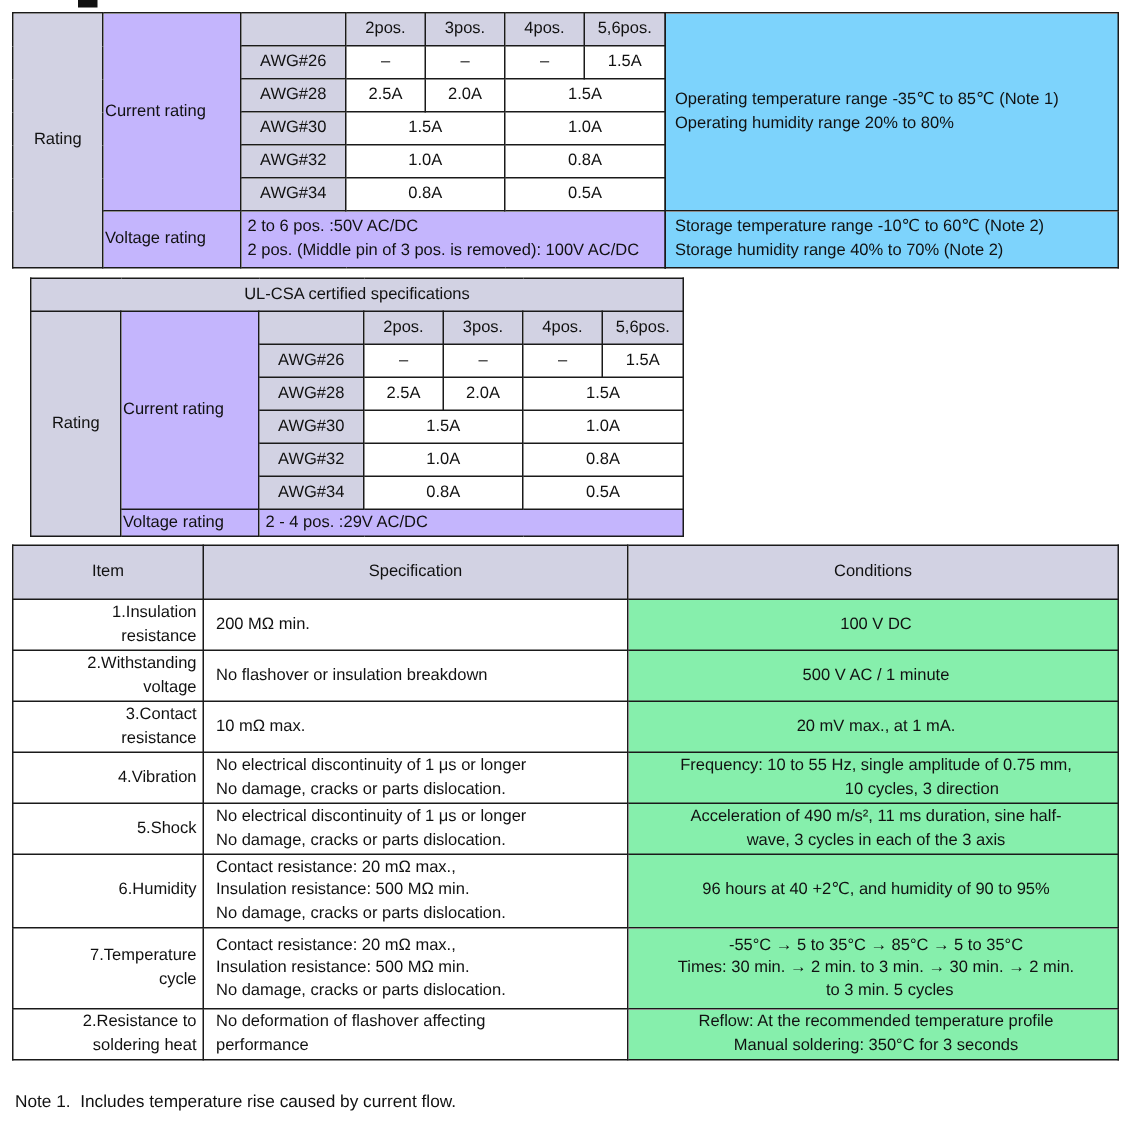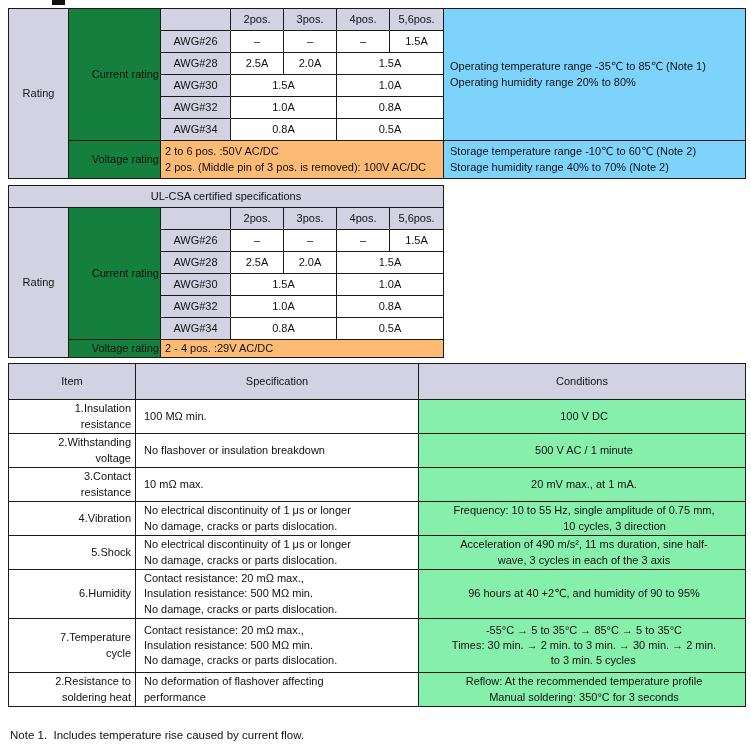--- a/index.html
+++ b/index.html
@@ -3,31 +3,31 @@
 <meta charset="utf-8">
 <style>
   html,body{margin:0;padding:0;background:#ffffff;}
   #page{position:relative;width:751px;height:749px;background:#ffffff;
         font-family:"Liberation Sans","DejaVu Sans",sans-serif;
         font-size:11px;color:#111;overflow:hidden;}
   table{border-collapse:collapse;table-layout:fixed;}
   td{border:1px solid #1a1a1a;vertical-align:middle;overflow:hidden;
      font-size:11px;line-height:1.4;}
   .hd{background:#d2d2e3;text-align:center;}
-  .lbl{background:#15803d;text-align:right;margin-top:19px;}
+  .lbl{background:#c4b5fd;text-align:left;margin-top:19px;}
   .ratecell{background:#d2d2e3;text-align:center;}
   .val{background:#ffffff;text-align:center;}
-  .txt{background:#fdba74;text-align:left;padding:1px 4px;white-space:pre-wrap;}
+  .txt{background:#c4b5fd;text-align:left;padding:1px 4px;white-space:pre-wrap;}
   .item{background:#ffffff;text-align:right;padding:1px 4px 1px 8px;white-space:pre-wrap;}
   .spec{background:#ffffff;text-align:left;padding:1px 4px 1px 8px;white-space:pre-wrap;}
   .cond{background:#86efac;text-align:center;padding:1px 4px 1px 8px;white-space:pre-wrap;}
   .envcell{background:#7dd3fc;text-align:left;padding:1px 4px 1px 6px;white-space:pre-wrap;}
   #t1{position:absolute;left:8px;top:8px;}
   #envbox{position:absolute;left:443px;top:8px;}
-  #t2{position:absolute;left:8px;top:185px;}
+  #t2{position:absolute;left:20px;top:185px;}
   #t3{position:absolute;left:8px;top:363px;}
   #note{position:absolute;left:10px;top:729px;font-size:11.5px;white-space:pre-wrap;}
   #fragment{position:absolute;left:52px;top:0;width:13px;height:5px;background:#111;}
 </style>
 </head>
 <body>
 
 <div id="page">
 
   <div id="fragment"></div>
@@ -170,21 +170,21 @@
     </colgroup>
     <tbody>
         <tr style="height:36px">
       <td class="hd">Item</td>
       <td class="hd">Specification</td>
       <td class="hd">Conditions</td>
     </tr>
     <tr style="height:34px">
       <td class="item">1.Insulation
   resistance</td>
-      <td class="spec">100 MΩ min.</td>
+      <td class="spec">200 MΩ min.</td>
       <td class="cond">100 V DC</td>
     </tr>
     <tr style="height:34px">
       <td class="item">2.Withstanding
   voltage</td>
       <td class="spec">No flashover or insulation breakdown</td>
       <td class="cond">500 V AC / 1 minute</td>
     </tr>
     <tr style="height:34px">
       <td class="item">3.Contact

